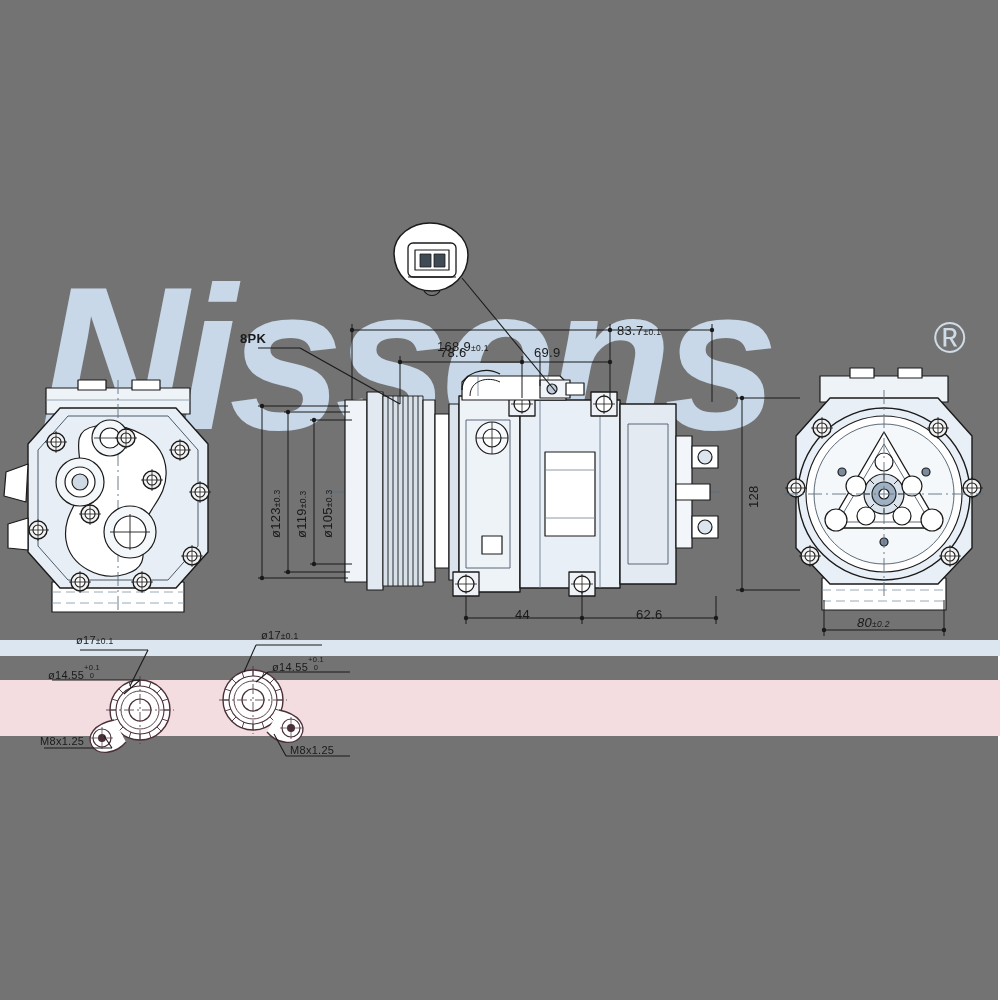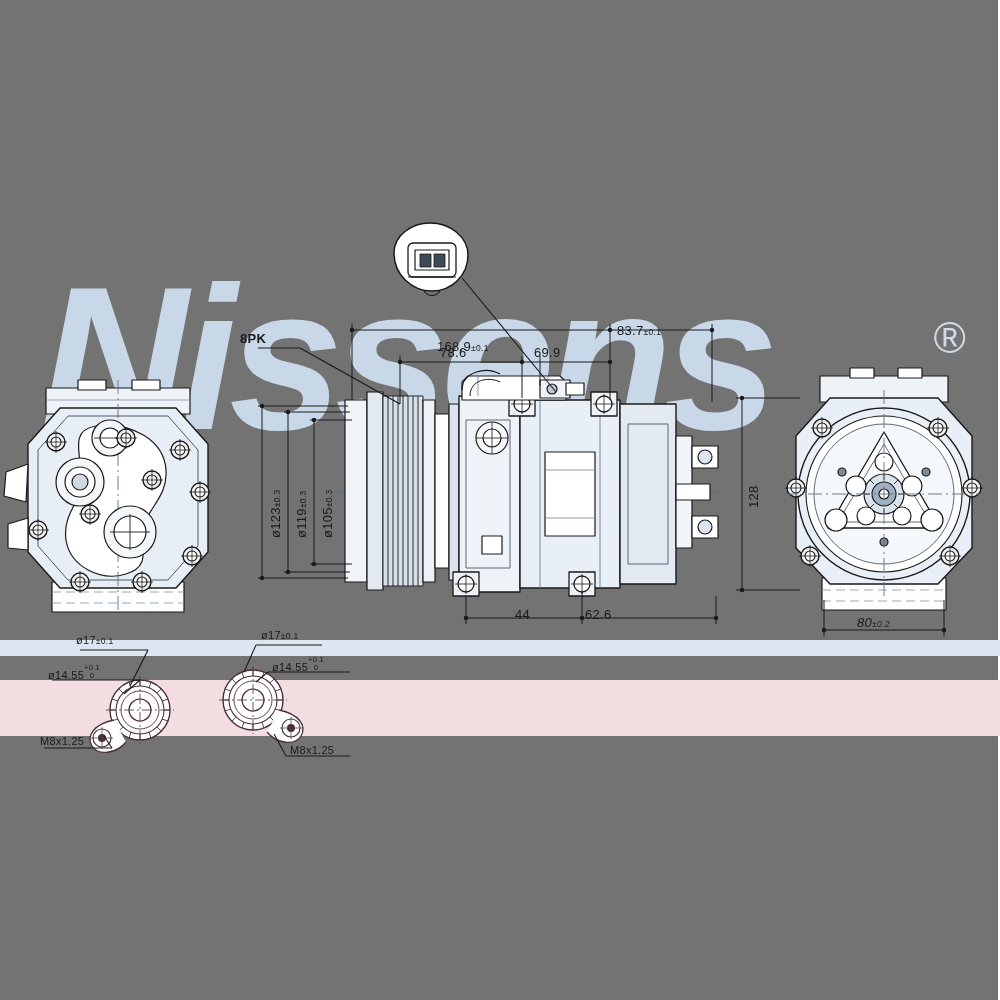--- a/index.html
+++ b/index.html
@@ -431,21 +431,21 @@
     <span>ø123</span><span class="tol">±0.3</span>
   </div>
   <div class="lbl vert" style="left:294px; top:538px;">
     <span>ø119</span><span class="tol">±0.3</span>
   </div>
   <div class="lbl vert" style="left:320px; top:538px;">
     <span>ø105</span><span class="tol">±0.3</span>
   </div>
 
   <div class="lbl" style="left:515px; top:607px;">44</div>
-  <div class="lbl" style="left:585px; top:607px;">62.6</div>
+  <div class="lbl" style="left:636px; top:607px;">62.6</div>
 
   <div class="lbl vert" style="left:746px; top:508px;">128</div>
 
   <div class="lbl" style="left:857px; top:615px;font-style:italic;">
     <span>80</span><span class="tol">±0.2</span>
   </div>
 
   <div class="lbl small" style="left:76px; top:634px;">
     <span>ø17</span><span class="tol">±0.1</span>
   </div>

